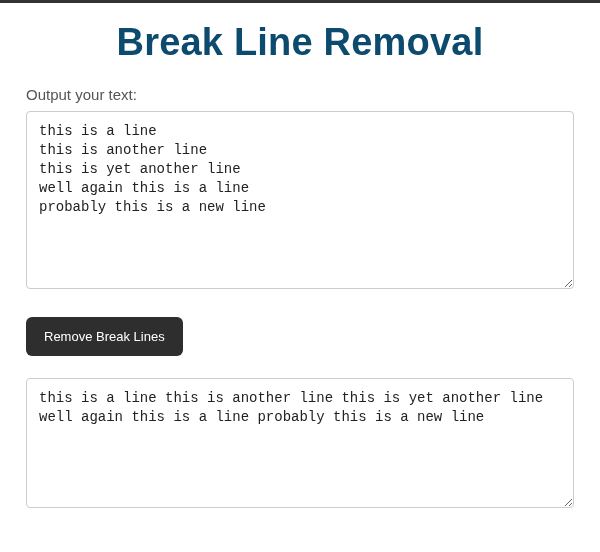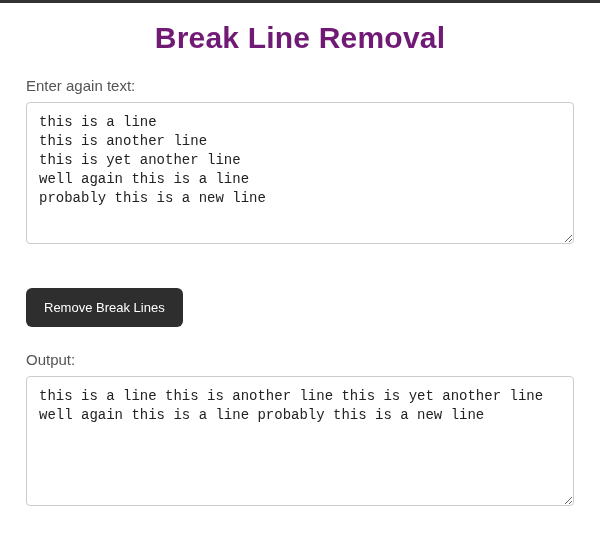--- a/index.html
+++ b/index.html
@@ -13,23 +13,23 @@
       width: 600px;
       height: 552px;
       overflow: hidden;
       border-top: 3px solid #333;
     }
     .container {
       padding: 10px 26px 20px 26px;
     }
     h1.title {
       text-align: center;
-      font-size: 30px;
+      font-size: 38px;
       font-weight: 700;
-      color: #701a75;
+      color: #0c4a6e;
       margin: 8px 0 22px 0;
       letter-spacing: 0.2px;
     }
     .label {
       font-size: 15px;
       color: #555;
       margin-bottom: 8px;
       display: block;
     }
     textarea.field {
@@ -40,22 +40,22 @@
       font-family: "Consolas", "Menlo", "Courier New", monospace;
       font-size: 14px;
       line-height: 1.35;
       color: #222;
       background: #fff;
       resize: both;
       outline: none;
       display: block;
     }
     #input-area {
-      height: 142px;
-      margin-bottom: 44px;
+      height: 178px;
+      margin-bottom: 28px;
     }
     #output-area {
       height: 130px;
     }
     .btn {
       background: #2e2e2e;
       color: #fff;
       border: none;
       border-radius: 6px;
       padding: 12px 18px;
@@ -68,24 +68,23 @@
     .output-label {
       margin-top: 2px;
     }
   </style>
 </head>
 <body>
 
 <div class="container">
   <h1 class="title">Break Line Removal</h1>
 
-  <label class="label">Enter again text:</label>
+  <label class="label">Output your text:</label>
   <textarea id="input-area" class="field" style="">this is a line
 this is another line
 this is yet another line
 well again this is a line
 probably this is a new line</textarea>
 
   <button class="btn">Remove Break Lines</button>
 
-  <label class="label output-label">Output:</label>
   <textarea id="output-area" class="field" style="">this is a line this is another line this is yet another line well again this is a line probably this is a new line</textarea>
 </div>
 
 </body></html>

